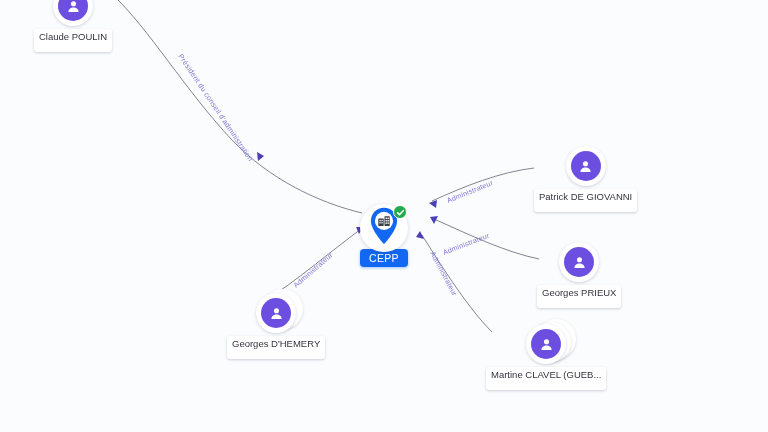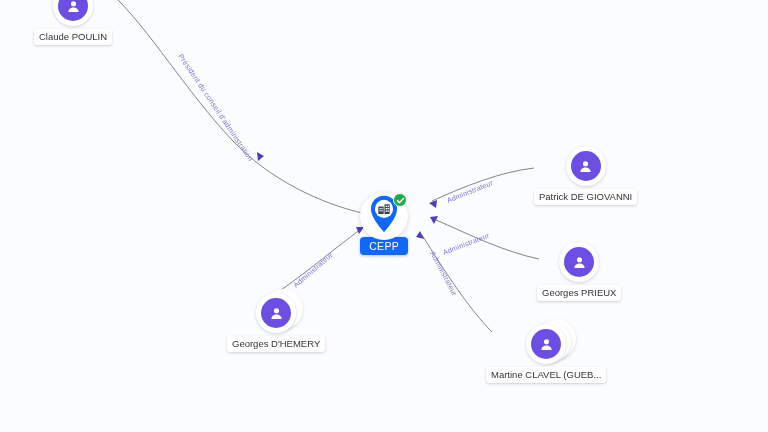--- a/index.html
+++ b/index.html
@@ -103,21 +103,21 @@
   }
   .stack-1 { top: -5px; left: 10px; }
   .stack-2 { top: -2.5px; left: 5px; }
   .stack-3 { top: -4px; left: 7px; }
 
   
   .node-label {
     margin-top: 3px;
     background: #ffffff;
     border-radius: 3px;
-    padding: 2px 5px 3px 5px;
+    padding: 2px 5px 10px 5px;
     font-size: 9.5px;
     line-height: 11px;
     color: #34343c;
     white-space: nowrap;
     box-shadow: 0 1px 2.5px rgba(40,40,80,0.22);
   }
 
   
   #node-cepp {
     position: absolute;
@@ -273,21 +273,21 @@
       <div class="avatar-circle">
         <svg width="17" height="17" viewBox="0 0 24 24">
           <circle cx="12" cy="8.2" r="3.6" fill="#ffffff"></circle>
           <path d="M4.8 19.6c0-4 3.3-6.2 7.2-6.2s7.2 2.2 7.2 6.2z" fill="#ffffff"></path>
         </svg>
       </div>
     </div>
     <div class="node-label">Georges D'HEMERY</div>
   </div>
 
-  <div id="node-cepp" style="left:360px; top:192px;align-items:flex-end;">
+  <div id="node-cepp" style="left:360px; top:204px;">
     <div class="pin-wrap">
       <div class="pin-halo"></div>
 
       <svg class="pin-shape" viewBox="0 0 28 38">
         <path d="M14 0.8 C6.6 0.8 0.9 6.5 0.9 13.9 C0.9 23.3 14 37 14 37 C14 37 27.1 23.3 27.1 13.9 C27.1 6.5 21.4 0.8 14 0.8 Z" fill="#1268f2"></path>
         <circle cx="14" cy="13.9" r="9.1" fill="#ffffff"></circle>
 
         <g transform="translate(8.3,8.6)" fill="#3a3f4a">
           <rect x="0" y="3.0" width="5.4" height="7.3" rx="0.4"></rect>
           <rect x="6.2" y="0.6" width="5.2" height="9.7" rx="0.4"></rect>

